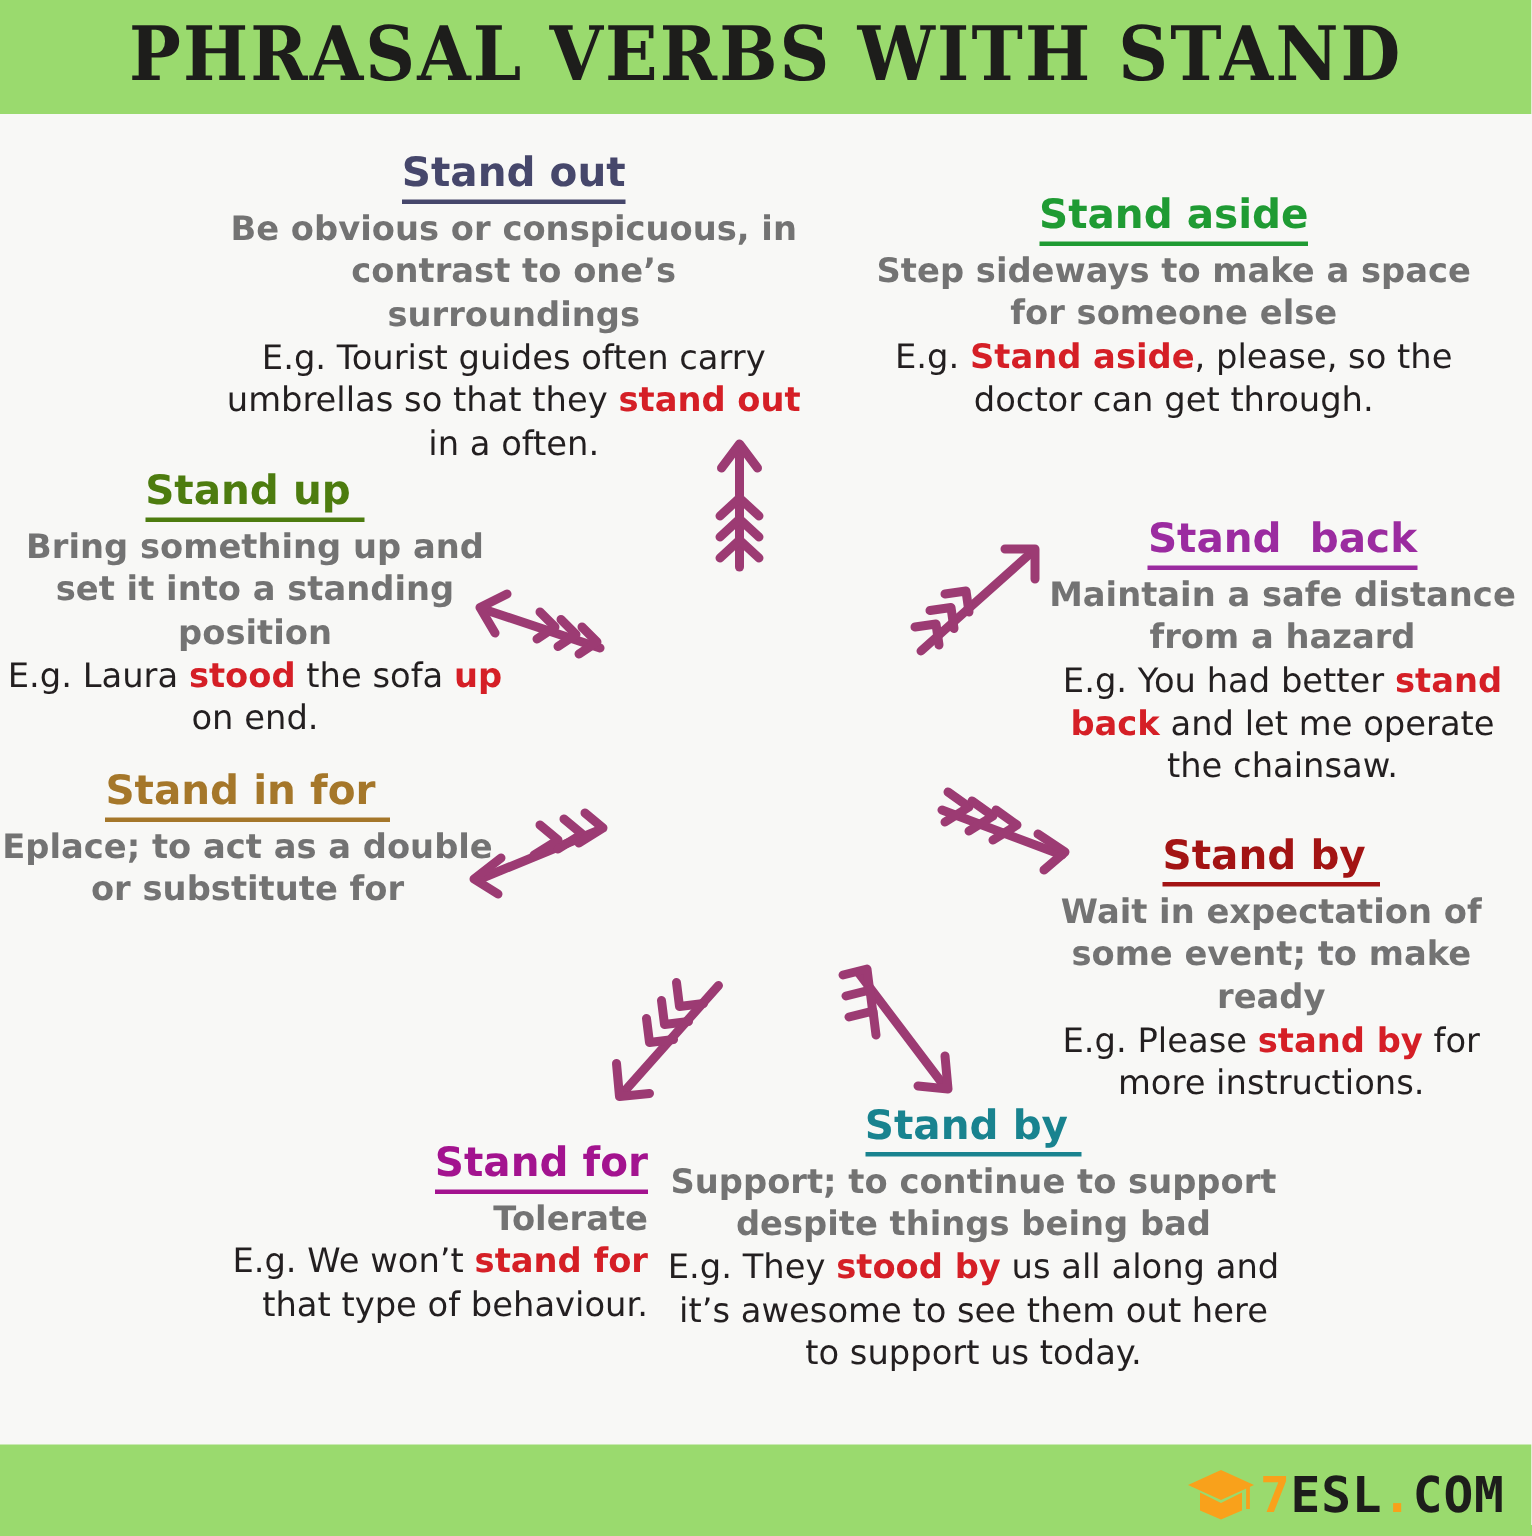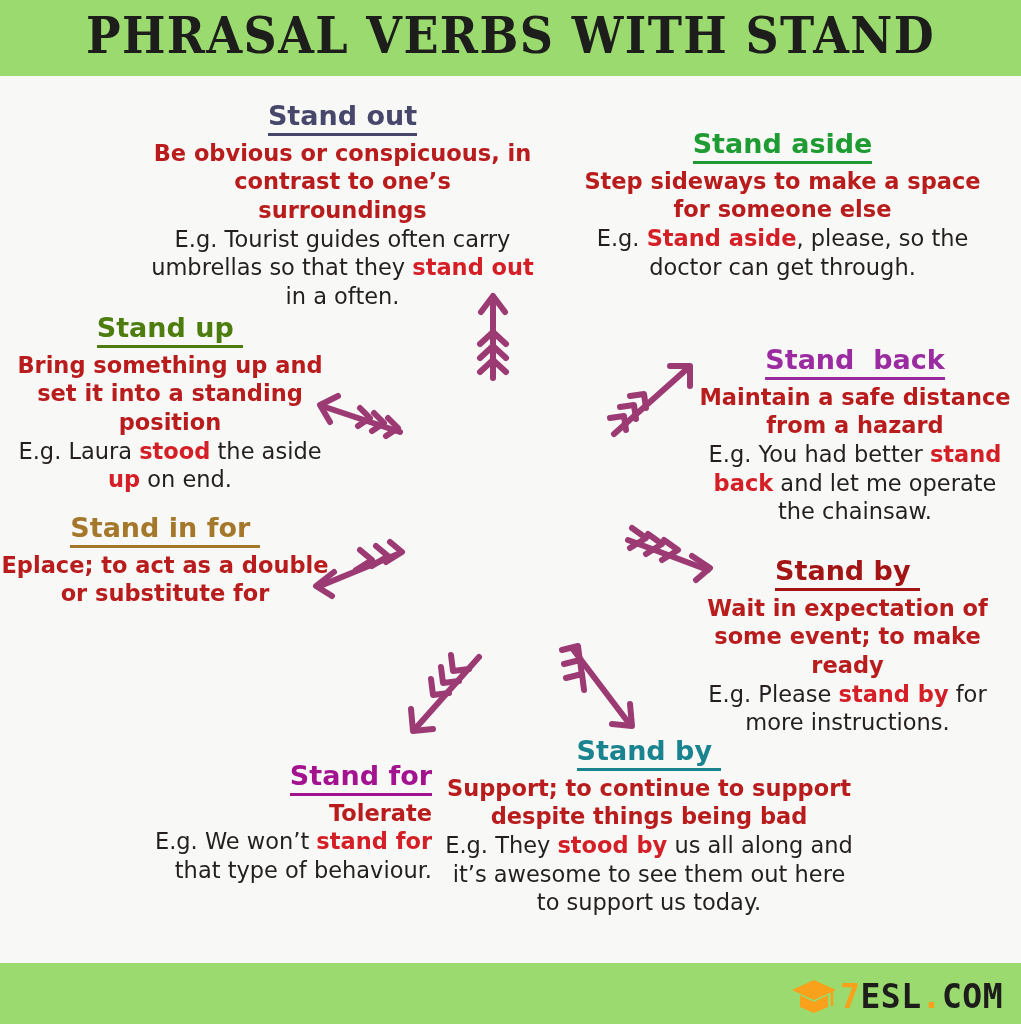--- a/index.html
+++ b/index.html
@@ -82,21 +82,21 @@
     font-size:27px;
     font-weight:700;
     line-height:1.18;
     margin-bottom:3px;
     display:inline-block;
     border-bottom:3px solid currentColor;
     padding-bottom:1px;
     white-space:pre;
   }
   .blk-def{
-    color:#b91c1c;
+    color:#737373;
     font-size:22.5px;
     font-weight:600;
     line-height:1.27;
   }
   .blk-eg{
     color:#231f20;
     font-size:22.5px;
     font-weight:500;
     line-height:1.27;
   }
@@ -224,21 +224,21 @@
       <span>E.g. </span><span class="hl">Stand aside</span><span>, please, so the doctor can get through.</span>
     </div>
   </div>
 
   <div class="block" id="block-stand-up">
     <div>
       <span class="blk-head" style="color:#4d7c0f;">Stand up </span>
     </div>
     <div class="blk-def">Bring something up and set it into a standing position</div>
     <div class="blk-eg">
-      <span>E.g. Laura </span><span class="hl">stood</span><span> the aside </span><span class="hl">up</span><span> on end.</span>
+      <span>E.g. Laura </span><span class="hl">stood</span><span> the sofa </span><span class="hl">up</span><span> on end.</span>
     </div>
   </div>
 
   <div class="block" id="block-stand-back">
     <div>
       <span class="blk-head" style="color:#9b2ba0;">Stand  back</span>
     </div>
     <div class="blk-def">Maintain a safe distance from a hazard</div>
     <div class="blk-eg">
       <span>E.g. You had better </span><span class="hl">stand back</span><span> and let me operate the chainsaw.</span>

